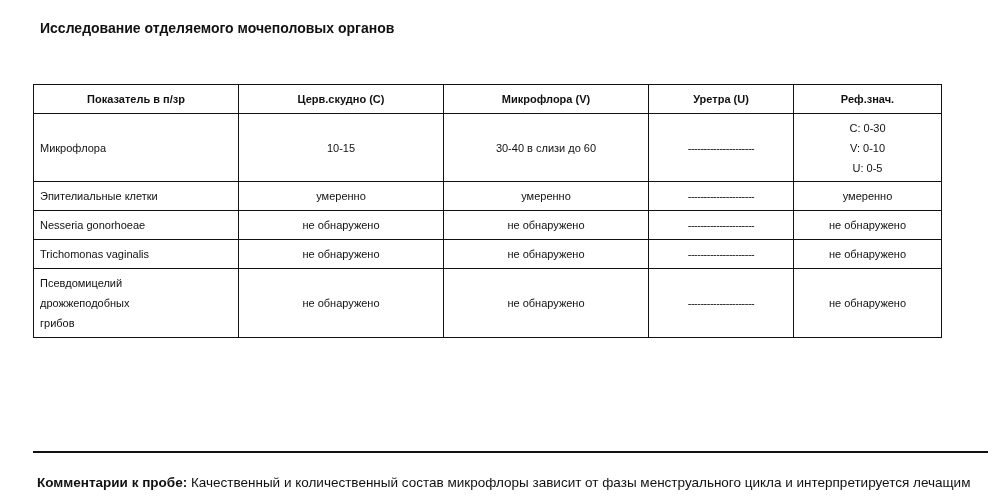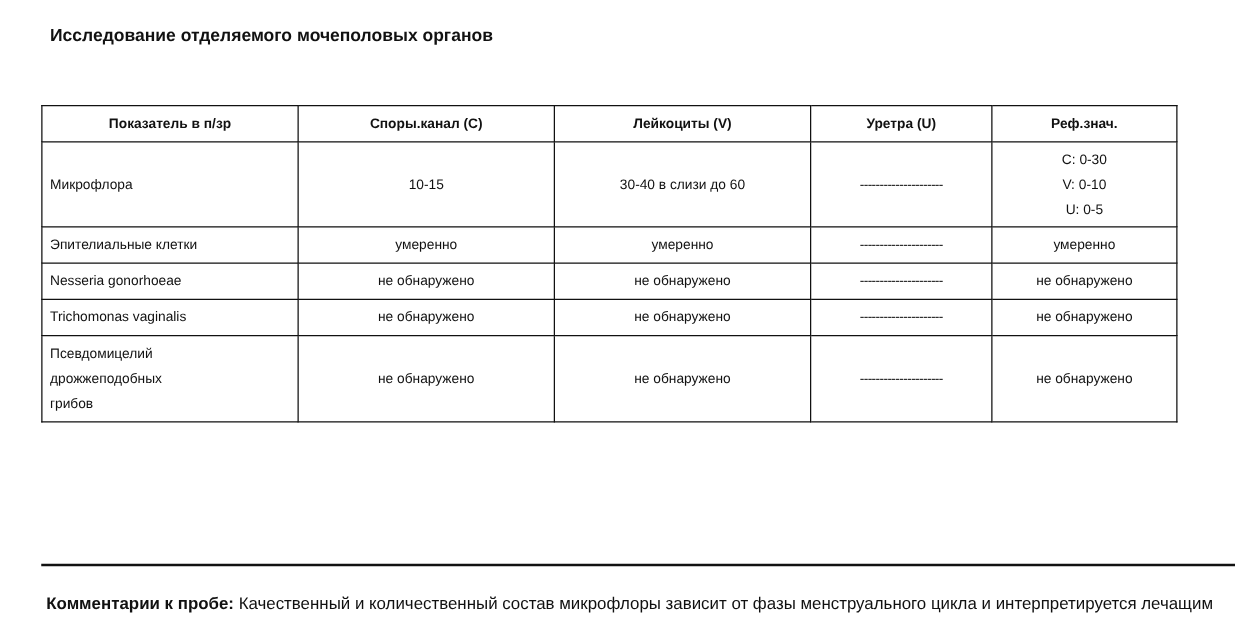--- a/index.html
+++ b/index.html
@@ -29,22 +29,22 @@
   <colgroup>
       <col class="c0">
       <col class="c1">
       <col class="c2">
       <col class="c3">
       <col class="c4">
     </colgroup>
   <thead>
     <tr>
       <th>Показатель в п/зр</th>
-      <th>Споры.канал (C)</th>
-      <th>Лейкоциты (V)</th>
+      <th>Церв.скудно (C)</th>
+      <th>Микрофлора (V)</th>
       <th>Уретра (U)</th>
       <th>Реф.знач.</th>
     </tr>
   </thead>
   <tbody id="tbody">
       <tr style="height: 68px;">
         <td class="name" style="white-space: pre-line;">Микрофлора</td>
         <td style="white-space: pre-line;">10-15</td>
         <td style="white-space: pre-line;">30-40 в слизи до 60</td>
         <td class="dashes" style="white-space: pre-line;">---------------------</td>

